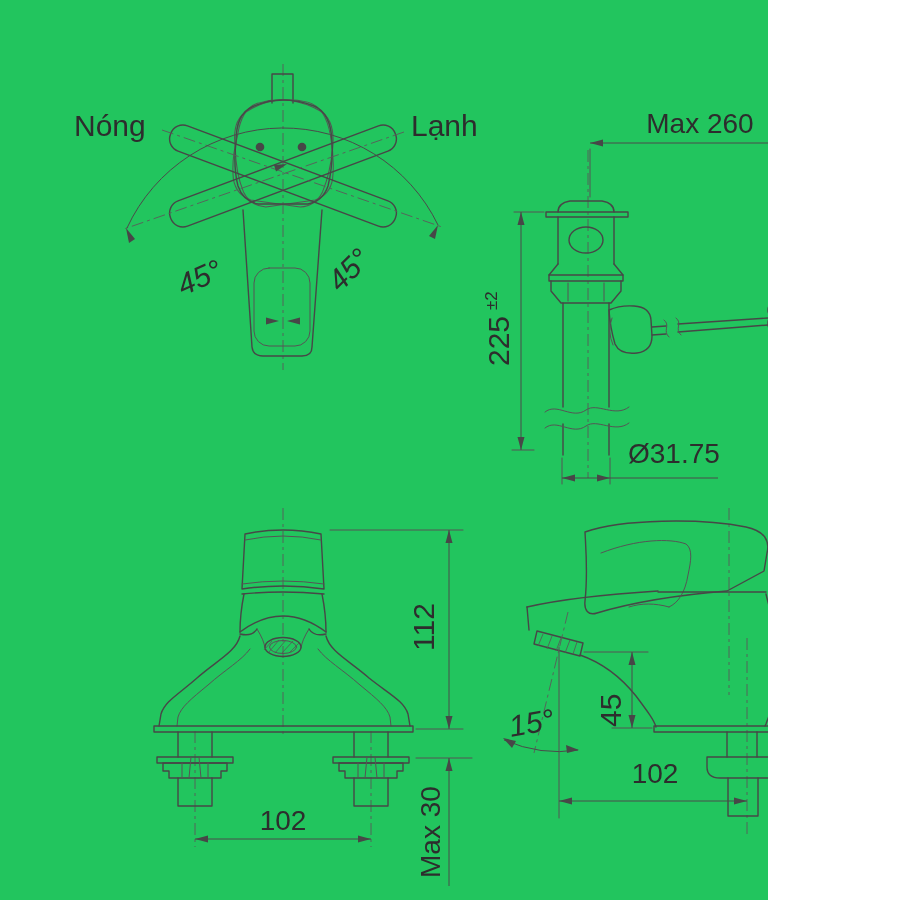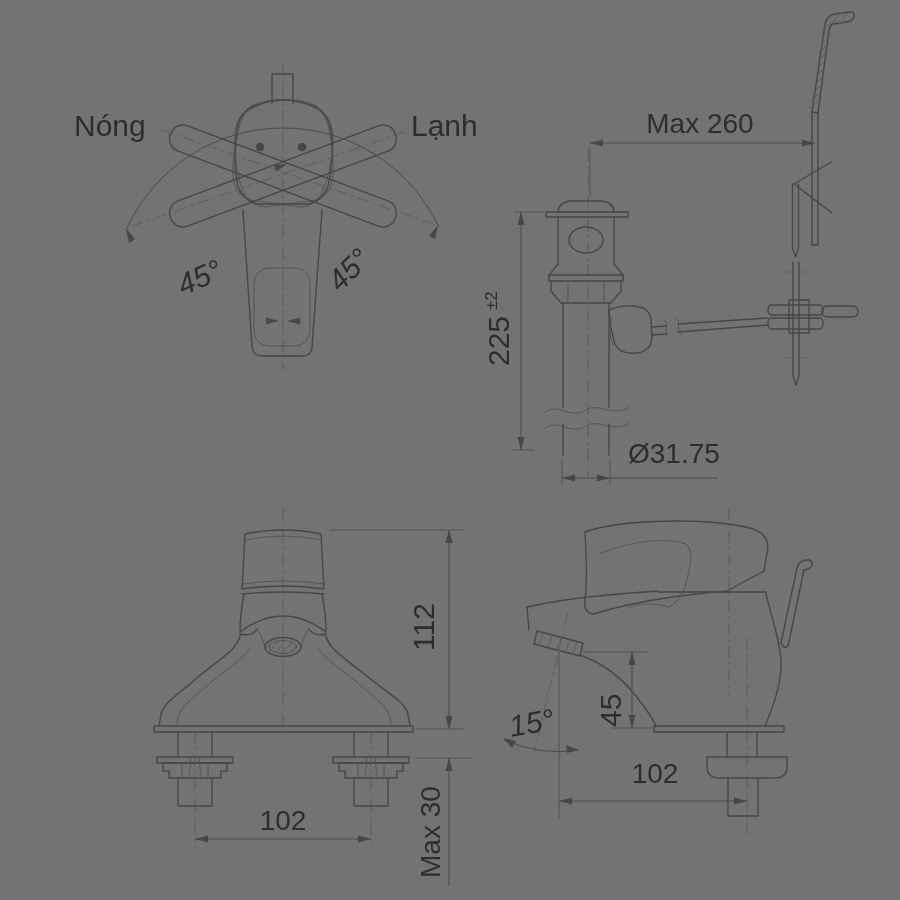--- a/index.html
+++ b/index.html
@@ -1,16 +1,16 @@
 <!DOCTYPE html>
 <html><head>
 <meta charset="utf-8">
 <style>
   html,body{margin:0;padding:0;background:#ffffff;}
-  .canvas{width:900px;height:900px;background:#737373;position:relative;overflow:hidden;}
+  .canvas{width:768px;height:900px;background:#22c55e;position:relative;overflow:hidden;}
   svg{display:block;}
   
   .s{fill:none;stroke:#474747;stroke-width:1.4;stroke-linecap:round;stroke-linejoin:round;}
   .t{fill:none;stroke:#555555;stroke-width:1;stroke-linecap:round;stroke-linejoin:round;}
   .h{fill:none;stroke:#555555;stroke-width:.8;}
   .d{fill:none;stroke:#4a4a4a;stroke-width:1;}
   .c{fill:none;stroke:#5a5a5a;stroke-width:.9;stroke-dasharray:12 4 3 4;}
   .tick{fill:none;stroke:#5a5a5a;stroke-width:.8;stroke-dasharray:4 2.5;}
   .f{fill:#474747;stroke:none;}
   text{fill:#2d2d2d;font-family:"Liberation Sans","DejaVu Sans",sans-serif;font-size:28px;}

